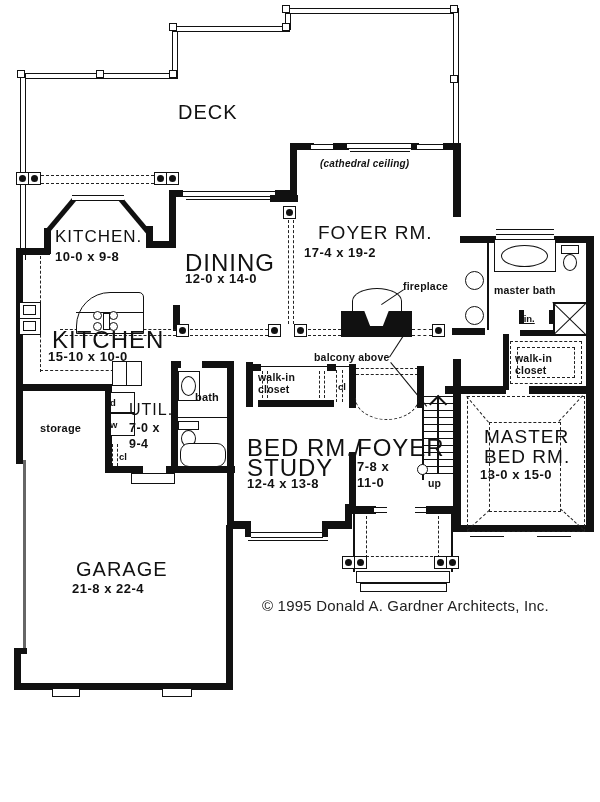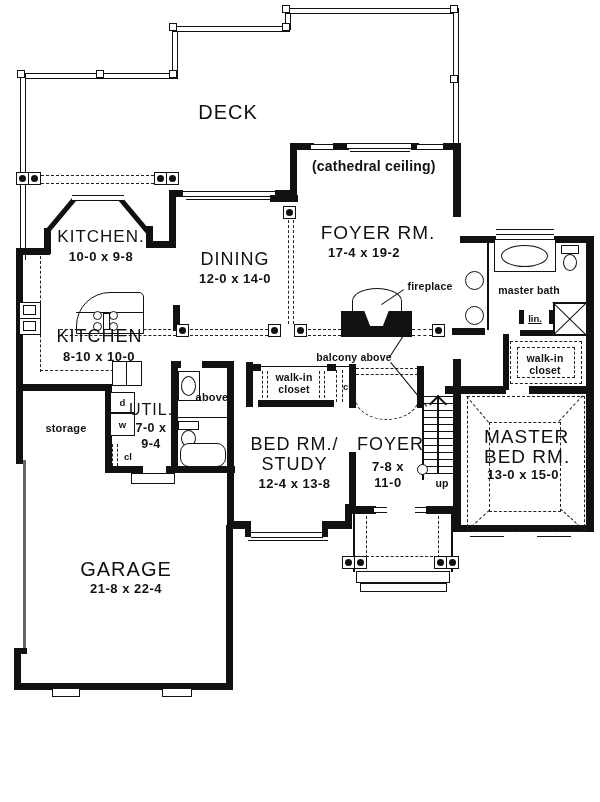--- a/index.html
+++ b/index.html
@@ -13,22 +13,22 @@
   .dh{position:absolute;height:0;border-top:1.4px dashed #222;}
   .dvx{position:absolute;width:0;border-left:1.4px dashed #222;}
   .drect{position:absolute;border:1.3px dashed #222;background:transparent;}
   .sq{position:absolute;width:8px;height:8px;border:1.5px solid #111;background:#fff;box-sizing:border-box;}
   .post{position:absolute;width:13px;height:13px;border:1.5px solid #111;background:#fff;box-sizing:border-box;}
   .post::after{content:"";position:absolute;left:1.5px;top:1.5px;width:7px;height:7px;background:#111;border-radius:50%;}
   .fx{position:absolute;border:1.5px solid #111;background:#fff;box-sizing:border-box;}
   .oval{border-radius:50%;}
   .rnd{border-radius:9px;}
   .rot{transform-origin:0 0;}
-  .lbl{position:absolute;color:#111;text-align:center;letter-spacing:1px;white-space:nowrap;}
-  .big{font-size:18px;font-weight:500;}
+  .lbl{position:absolute;color:#111;letter-spacing:1px;white-space:nowrap;}
+  .big{font-size:24px;font-weight:500;}
   .xl{font-size:20px;font-weight:500;}
   .md{font-size:15px;font-weight:500;}
   .dims{font-size:13px;font-weight:600;letter-spacing:0.5px;}
   .sm{font-size:10.5px;font-weight:700;letter-spacing:0.2px;}
   .xs{font-size:9.5px;font-weight:700;letter-spacing:0;}
   .treads{position:absolute;background:repeating-linear-gradient(to bottom,#111 0 1.3px,transparent 1.3px 7px);}
   .clip{position:absolute;overflow:hidden;}
   .arc{position:absolute;border:1.3px dashed #222;border-radius:50%;background:transparent;}
   .farc{position:absolute;border:1.6px solid #111;border-bottom:none;border-radius:50% 50% 0 0;background:transparent;}
   .copy{position:absolute;font-size:15px;color:#222;letter-spacing:0.2px;white-space:nowrap;}
@@ -85,21 +85,21 @@
   <div class="w" style="left:290px;top:143px;width:7px;height:59px;"></div>
   <div class="w" style="left:290px;top:143px;width:24px;height:7px;"></div>
   <div class="dbh" style="left:311px;top:144px;width:24px;"></div>
   <div class="w" style="left:333px;top:143px;width:16px;height:7px;"></div>
   <div class="dbh" style="left:347px;top:143px;width:66px;"></div>
   <div class="t" style="left:350px;top:151px;width:60px;height:1.2px;"></div>
   <div class="w" style="left:411px;top:143px;width:8px;height:7px;"></div>
   <div class="dbh" style="left:417px;top:144px;width:28px;"></div>
   <div class="w" style="left:443px;top:143px;width:18px;height:7px;"></div>
   <div class="w" style="left:453px;top:143px;width:8px;height:74px;"></div>
-  <div class="lbl sm" style="left:312px;top:158px;width:122px;font-size:14px;">(cathedral ceiling)</div>
+  <div class="lbl sm" style="left:320px;top:158px;width:122px;font-size:10px;font-style:italic;">(cathedral ceiling)</div>
   <div class="lbl big" style="left:318px;top:222px;width:120px;font-size:19px;">FOYER RM.</div>
   <div class="lbl dims" style="left:304px;top:245px;width:120px;">17-4 x 19-2</div>
 
   <div class="w" style="left:341px;top:311px;width:71px;height:26px;"></div>
   <div style="position:absolute;left:362px;top:311px;width:29px;height:15px;background:#fff;clip-path:polygon(8% 0,92% 0,72% 100%,28% 100%);"></div>
   <div class="farc" style="left:352px;top:288px;width:48px;height:25px;"></div>
   <div class="t rot" style="left:404px;top:290px;width:27px;height:1.4px;transform:rotate(146deg);"></div>
   <div class="lbl sm" style="left:403px;top:280px;width:54px;">fireplace</div>
 
   <div class="dh" style="left:60px;top:329px;width:116px;"></div>
@@ -128,21 +128,21 @@
   <div class="fx" style="left:76px;top:292px;width:68px;height:42px;border-radius:34px 5px 0 0;"></div>
   <div class="t" style="left:76px;top:312px;width:68px;height:1.3px;"></div>
   <div class="fx oval" style="left:93px;top:311px;width:9px;height:9px;"></div>
   <div class="fx oval" style="left:93px;top:322px;width:9px;height:9px;"></div>
   <div class="fx oval" style="left:109px;top:311px;width:9px;height:9px;"></div>
   <div class="fx oval" style="left:109px;top:322px;width:9px;height:9px;"></div>
   <div class="fx" style="left:103px;top:313px;width:7px;height:17px;border-width:1px;"></div>
   <div class="fx" style="left:112px;top:361px;width:30px;height:25px;"></div>
   <div class="t" style="left:126px;top:361px;width:1.4px;height:25px;"></div>
   <div class="lbl big" style="left:52px;top:326px;width:95px;">KITCHEN</div>
-  <div class="lbl dims" style="left:48px;top:349px;width:102px;">8-10 x 10-0</div>
+  <div class="lbl dims" style="left:48px;top:349px;width:102px;">15-10 x 10-0</div>
 
   <div class="w" style="left:18px;top:384px;width:90px;height:7px;"></div>
   <div class="w" style="left:16px;top:384px;width:7px;height:80px;"></div>
   <div class="w" style="left:105px;top:384px;width:7px;height:89px;"></div>
   <div class="fx" style="left:110px;top:392px;width:25px;height:21px;"></div>
   <div class="fx" style="left:110px;top:413px;width:25px;height:23px;"></div>
   <div class="lbl xs" style="left:110px;top:397px;width:25px;">d</div>
   <div class="lbl xs" style="left:110px;top:419px;width:25px;">w</div>
   <div class="dvx" style="left:112px;top:444px;height:22px;"></div>
   <div class="dvx" style="left:117px;top:444px;height:22px;"></div>
@@ -159,21 +159,21 @@
   <div class="w" style="left:171px;top:361px;width:10px;height:7px;"></div>
   <div class="w" style="left:202px;top:361px;width:32px;height:7px;"></div>
   <div class="w" style="left:227px;top:361px;width:7px;height:168px;"></div>
   <div class="fx" style="left:178px;top:371px;width:22px;height:30px;border-width:1px;"></div>
   <div class="fx oval" style="left:181px;top:376px;width:15px;height:20px;border-width:1px;"></div>
   <div class="t" style="left:178px;top:417px;width:49px;height:1.3px;"></div>
   <div class="fx" style="left:178px;top:421px;width:21px;height:9px;border-width:1px;"></div>
   <div class="fx oval" style="left:181px;top:430px;width:15px;height:17px;border-width:1px;"></div>
   <div class="fx rnd" style="left:180px;top:443px;width:46px;height:24px;"></div>
   <div class="w" style="left:171px;top:466px;width:64px;height:7px;"></div>
-  <div class="lbl sm" style="left:195px;top:391px;width:34px;font-size:11px;">above</div>
+  <div class="lbl sm" style="left:195px;top:391px;width:34px;font-size:11px;">bath</div>
 
   <div class="w" style="left:246px;top:362px;width:7px;height:45px;"></div>
   <div class="w" style="left:252px;top:364px;width:9px;height:7px;"></div>
   <div class="t" style="left:259px;top:366px;width:70px;height:1.4px;"></div>
   <div class="w" style="left:327px;top:364px;width:9px;height:7px;"></div>
   <div class="t" style="left:334px;top:366px;width:18px;height:1.4px;"></div>
   <div class="dvx" style="left:262px;top:371px;height:27px;"></div>
   <div class="dvx" style="left:267px;top:371px;height:27px;"></div>
   <div class="dvx" style="left:319px;top:371px;height:27px;"></div>
   <div class="dvx" style="left:324px;top:371px;height:27px;"></div>
@@ -280,14 +280,15 @@
   <div class="dvx" style="left:366px;top:516px;height:42px;"></div>
   <div class="dvx" style="left:438px;top:516px;height:42px;"></div>
   <div class="dh" style="left:366px;top:556px;width:72px;"></div>
   <div class="post" style="left:342px;top:556px;"></div>
   <div class="post" style="left:354px;top:556px;"></div>
   <div class="post" style="left:434px;top:556px;"></div>
   <div class="post" style="left:446px;top:556px;"></div>
   <div class="fx" style="left:356px;top:571px;width:94px;height:12px;border-width:1px;"></div>
   <div class="fx" style="left:360px;top:583px;width:87px;height:9px;border-width:1px;"></div>
 
+  <div class="copy" style="left:262px;top:597px;">© 1995 Donald A. Gardner Architects, Inc.</div>
 
 </div>
 
 </body></html>

